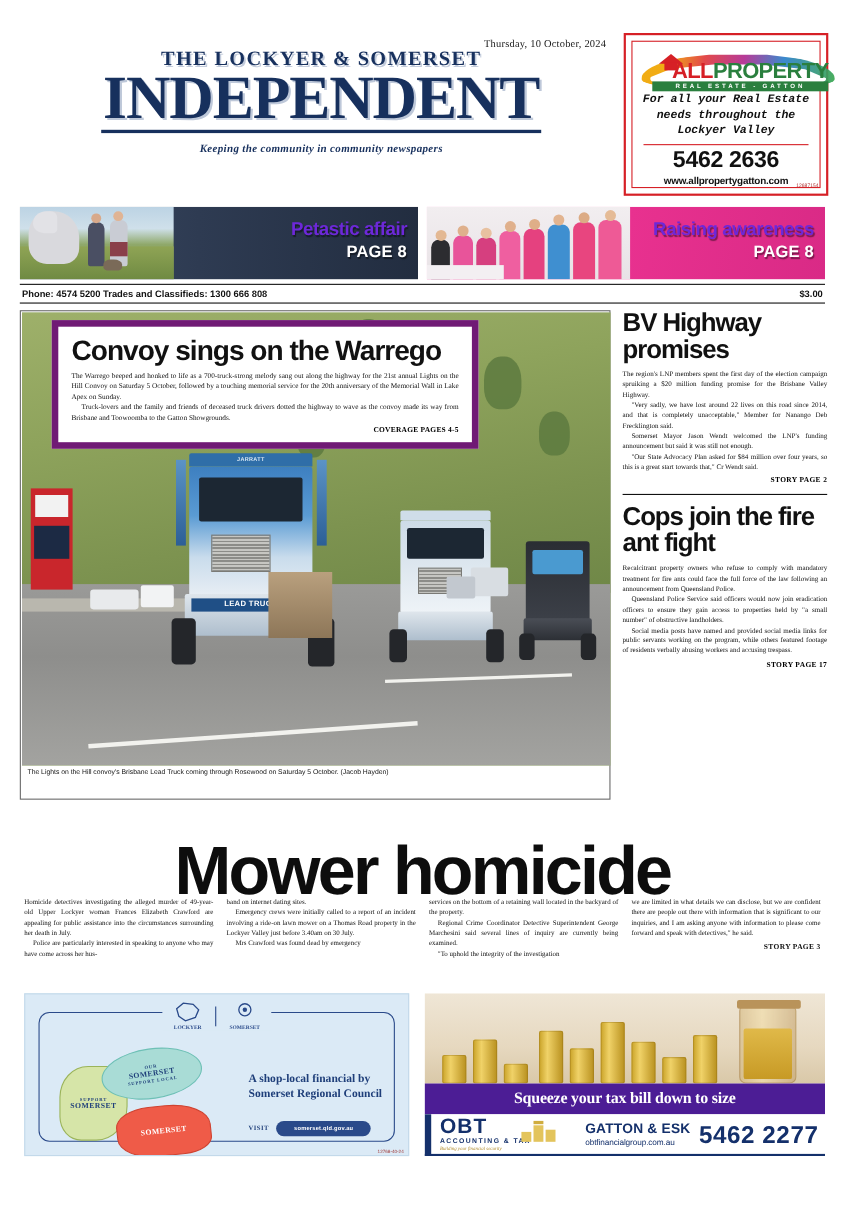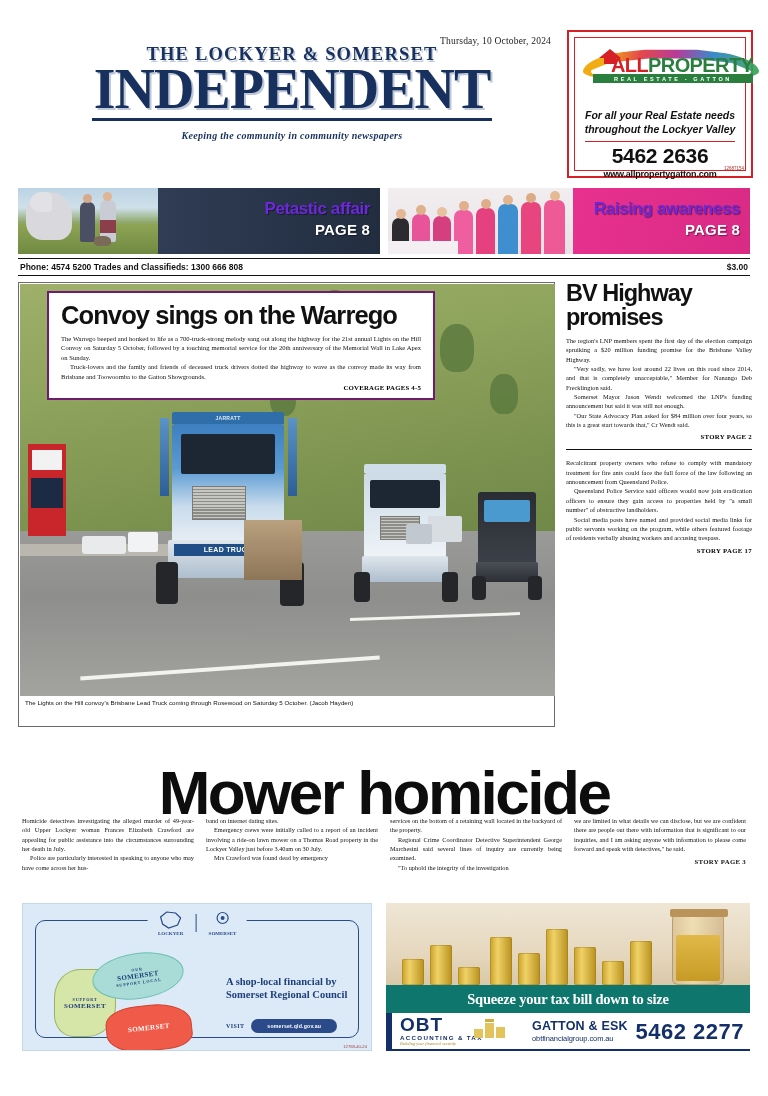--- a/index.html
+++ b/index.html
@@ -74,23 +74,23 @@
     text-align: left; padding-left: 18px;
   }
   .ap-all { color: #d62026; }
   .ap-prop { color: #2a7f3e; }
   .ap-sub {
     position: absolute; left: 14px; top: 31px; width: 160px;
     background: #2a7f3e; color: #fff; font-size: 5.6px; font-weight: bold;
     letter-spacing: 2.6px; padding: 1.5px 0; text-align: center;
   }
   .ap-tag {
-    font-family: Liberation Sans, sans-serif;
+    font-family: Liberation Mono, monospace;
     font-weight: bold; font-style: italic; font-size: 10.5px;
-    color: #111; line-height: 1.32; margin-top: 24px;
+    color: #111; line-height: 1.32; margin-top: 0;
   }
   .ap-rule { height: 1.5px; background: #d62026; margin: 4px 6px 2px; }
   .ap-phone { font-weight: bold; font-size: 21px; color: #111; letter-spacing: -.3px; }
   .ap-web { font-weight: bold; font-size: 9px; color: #111; letter-spacing: -.2px; margin-top: 1px; }
   .ap-code { position: absolute; right: 1px; bottom: -1px; font-size: 4.5px; color: #b03030; }
 
   
   .promo-strip { position: absolute; left: 18px; top: 188px; width: 732px; height: 66px; display: flex; gap: 8px; }
   .promo { position: relative; width: 362px; height: 66px; overflow: hidden; }
   .promo-photo { position: absolute; left: 0; top: 0; width: 140px; height: 66px; overflow: hidden; }
@@ -130,21 +130,21 @@
     border-top: 1.5px solid #111; border-bottom: 1.5px solid #111;
     padding: 3px 2px 3px 2px;
     display: flex; justify-content: space-between;
     font-size: 8.5px; font-weight: bold; color: #111;
   }
 
   
   .lead-pkg { position: absolute; left: 18px; top: 282px; width: 537px; height: 445px; border: 1px solid #6a6a6a; }
   .lead-headbox {
     position: absolute; left: 28px; top: 8px; width: 388px; z-index: 6;
-    background: #fff; border: 2px solid #701a75; padding: 9px 12px 7px;
+    background: #fff; border: 6px solid #701a75; padding: 9px 12px 7px;
   }
   .lead-h1 {
     font-family: "Liberation Sans", sans-serif; font-weight: bold;
     font-size: 25.5px; color: #111; letter-spacing: -.9px; line-height: 1.02;
   }
   .lead-body { margin-top: 6px; font-family: "Liberation Serif", serif; font-size: 6.6px; color: #111; line-height: 1.44; text-align: justify; }
   .lead-body p { text-indent: 0; }
   .lead-body p + p { text-indent: 9px; }
   .lead-ref { text-align: right; font-weight: bold; font-size: 6.8px; margin-top: 3px; font-family: "Liberation Serif", serif; letter-spacing: .2px; }
 
@@ -226,21 +226,21 @@
   .som-code { position: absolute; right: 4px; bottom: 1px; font-size: 4.2px; color: #a14040; }
 
   .ad-obt { position: absolute; left: 386px; top: 903px; width: 364px; height: 148px; overflow: hidden; }
   .obt-photo { position: absolute; left: 0; top: 0; width: 364px; height: 82px; background: linear-gradient(180deg,#efe6d6 0%, #e6d8bf 60%, #d9c8a8 100%); overflow: hidden; }
   .coin-stack { position: absolute; bottom: 0; border-radius: 2px; background: linear-gradient(90deg,#c9a227,#f0d268 35%,#b8901e 100%); box-shadow: 0 0 0 1px rgba(140,105,20,.35) inset; }
   .obt-jar { position: absolute; right: 26px; bottom: 0; width: 52px; height: 70px; background: linear-gradient(90deg, rgba(210,180,120,.55), rgba(240,220,170,.7) 40%, rgba(195,160,105,.55)); border: 1.5px solid rgba(170,135,80,.6); border-radius: 4px 4px 6px 6px; }
   .obt-jar-lid { position: absolute; left: -3px; top: -7px; width: 58px; height: 8px; background: #b9935a; border-radius: 2px; }
   .obt-jar-fill { position: absolute; left: 3px; bottom: 3px; right: 3px; height: 46px; background: linear-gradient(180deg,#e0b949,#c79a25); border-radius: 2px; }
   .obt-banner {
     position: absolute; left: 0; top: 82px; width: 364px; height: 28px;
-    background: #0f766e; display: flex; align-items: center; justify-content: center;
+    background: #4c1d95; display: flex; align-items: center; justify-content: center;
   }
   .obt-banner-txt { font-family: "Liberation Serif", serif; font-weight: bold; font-size: 14.5px; color: #fff; letter-spacing: -.2px; }
   .obt-foot { position: absolute; left: 0; top: 110px; width: 364px; height: 38px; background: #fff; border-bottom: 2px solid #14306b; }
   .obt-bar { position: absolute; left: 0; top: 0; width: 6px; height: 38px; background: #14306b; }
   .obt-logo { position: absolute; left: 14px; top: 3px; }
   .obt-logo-main { font-family: "Liberation Sans", sans-serif; font-weight: bold; font-size: 19px; color: #14306b; letter-spacing: 1px; line-height: .95; }
   .obt-logo-sub { font-size: 6.2px; font-weight: bold; color: #14306b; letter-spacing: 1.3px; }
   .obt-logo-tag { font-family: "Liberation Serif", serif; font-style: italic; font-size: 4.4px; color: #b08a2a; }
   .obt-coins-sm { position: absolute; left: 86px; top: 4px; width: 40px; height: 22px; }
   .obt-mid { position: absolute; left: 146px; top: 6px; }
@@ -430,20 +430,21 @@
       <p>"Very sadly, we have lost around 22 lives on this road since 2014, and that is completely unacceptable," Member for Nanango Deb Frecklington said.</p>
       <p>Somerset Mayor Jason Wendt welcomed the LNP's funding announcement but said it was still not enough.</p>
       <p>"Our State Advocacy Plan asked for $84 million over four years, so this is a great start towards that," Cr Wendt said.</p>
     </div>
     <div class="side-ref">STORY PAGE 2</div>
   </div>
 
   <div class="side-rule"></div>
 
   <div>
+    <div class="side-h">Cops join the fire ant fight</div>
     <div class="side-body">
       <p>Recalcitrant property owners who refuse to comply with mandatory treatment for fire ants could face the full force of the law following an announcement from Queensland Police.</p>
       <p>Queensland Police Service said officers would now join eradication officers to ensure they gain access to properties held by "a small number" of obstructive landholders.</p>
       <p>Social media posts have named and provided social media links for public servants working on the program, while others featured footage of residents verbally abusing workers and accusing trespass.</p>
     </div>
     <div class="side-ref">STORY PAGE 17</div>
   </div>
 </div>
 
 <div class="mower-wrap">

